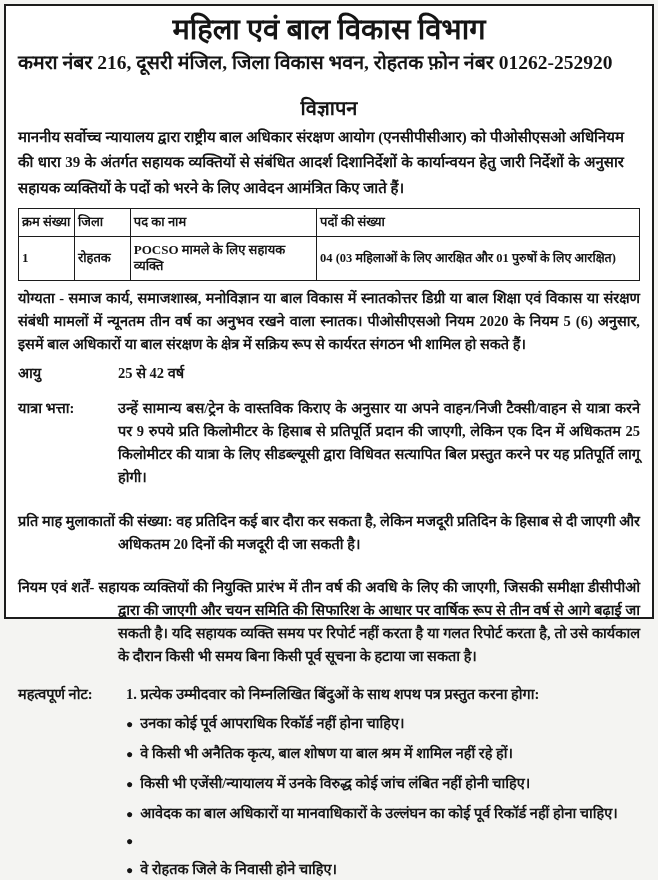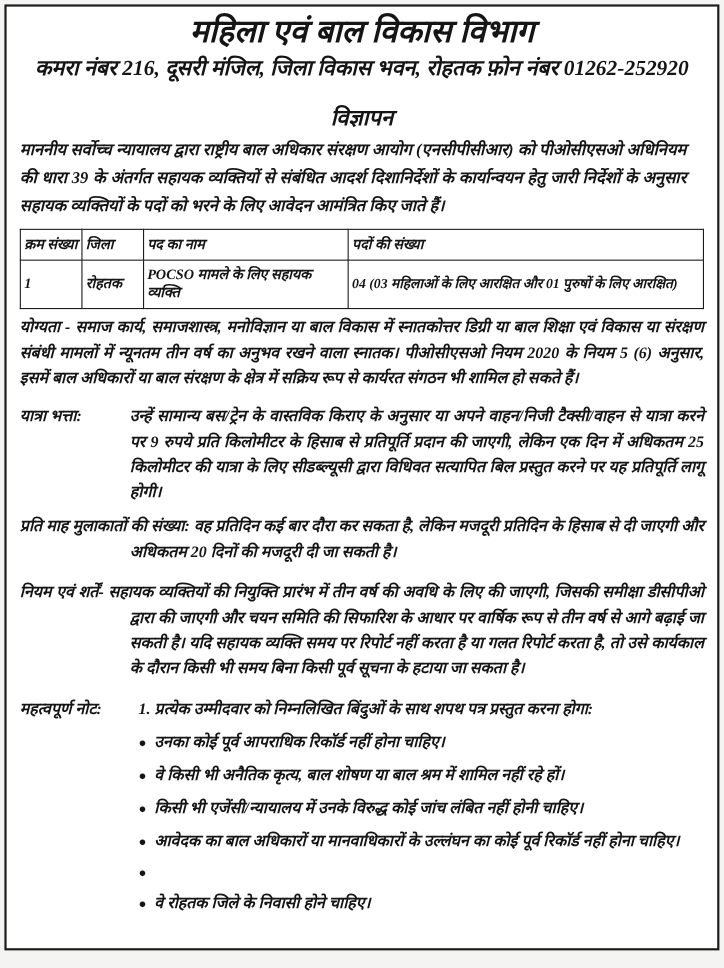--- a/index.html
+++ b/index.html
@@ -2,48 +2,47 @@
 <html lang="hi"><head>
 <meta charset="utf-8">
 <style>
   * { box-sizing: border-box; }
   html, body { margin: 0; padding: 0; background: #f4f4f2; }
   body {
     width: 658px; height: 880px; overflow: hidden;
     font-family: "Liberation Serif", "DejaVu Sans", serif;
   }
   .page {
-    width: 650px; height: 860px; margin: 4px; background: #ffffff;
+    width: 650px; height: 615px; margin: 4px; background: #ffffff;
     border: 2px solid #1c1c1c;
     padding: 6px 12px 8px 12px;
     color: #151515;
     font-weight: 600;
     font-size: 14.5px;
     line-height: 1.58;
-    font-style: italic;
   }
   .title { text-align: center; font-size: 29px; font-weight: 700; line-height: 1.2; }
-  .address { text-align: center; font-size: 19.5px; font-weight: 700; line-height: 1.3; margin-top: 3px; }
+  .address { text-align: left; font-size: 19.5px; font-weight: 700; line-height: 1.3; margin-top: 3px; }
   .notice-heading { text-align: center; font-size: 20px; font-weight: 700; line-height: 1.25; margin-top: 21px; }
   .intro { text-align: justify; font-size: 15px; font-weight: 700; line-height: 1.68; margin: 4px 16px 7px 0; }
 
   table.vacancy { width: 100%; border-collapse: collapse; font-size: 13px; table-layout: fixed; }
   table.vacancy th, table.vacancy td {
     border: 1.6px solid #1c1c1c; text-align: left; vertical-align: middle;
     padding: 5px 3px; line-height: 1.3; font-weight: 700;
   }
   .col-serial { width: 9%; } .col-district { width: 9%; } .col-post { width: 30%; } .col-count { width: 52%; }
   table.vacancy td.small { font-size: 12.5px; }
 
   .sec { margin: 6px 0 0 0; text-align: justify; }
   .lbl-inline { font-weight: 700; }
   .row { display: flex; margin-top: 6px; }
   .row .lbl { flex: none; width: 100px; font-weight: 700; }
   .row .txt { flex: 1; text-align: justify; }
-  .hang { padding-left: 100px; text-indent: -100px; margin-top: 8px; text-align: justify; }
+  .hang { padding-left: 100px; text-indent: -100px; margin-top: 21px; text-align: justify; }
   .note { display: flex; margin-top: 7px; }
   .note .lbl { flex: none; width: 108px; font-weight: 700; }
   .note .content { flex: 1; }
   .bullet-line { display: flex; gap: 7px; margin-top: 7px; align-items: baseline; }
   .bullet-glyph { flex: none; font-size: 12px; }
 </style>
 </head>
 <body>
 
 <div class="page">
@@ -68,20 +67,24 @@
         <td>1</td>
         <td>रोहतक</td>
         <td>POCSO मामले के लिए सहायक व्यक्ति</td>
         <td class="small">04 (03 महिलाओं के लिए आरक्षित और 01 पुरुषों के लिए आरक्षित)</td>
       </tr>
     </tbody>
   </table>
 
   <p class="sec"><span class="lbl-inline">योग्यता -</span> <span>समाज कार्य, समाजशास्त्र, मनोविज्ञान या बाल विकास में स्नातकोत्तर डिग्री या बाल शिक्षा एवं विकास या संरक्षण संबंधी मामलों में न्यूनतम तीन वर्ष का अनुभव रखने वाला स्नातक। पीओसीएसओ नियम 2020 के नियम 5 (6) अनुसार, इसमें बाल अधिकारों या बाल संरक्षण के क्षेत्र में सक्रिय रूप से कार्यरत संगठन भी शामिल हो सकते हैं।</span></p>
 
+  <div class="row">
+    <div class="lbl">आयु</div>
+    <div class="txt">25 से 42 वर्ष</div>
+  </div>
 
   <div class="row">
   </div>
 
   <div class="row">
     <div class="lbl">यात्रा भत्ता:</div>
     <div class="txt">उन्हें सामान्य बस/ट्रेन के वास्तविक किराए के अनुसार या अपने वाहन/निजी टैक्सी/वाहन से यात्रा करने पर 9 रुपये प्रति किलोमीटर के हिसाब से प्रतिपूर्ति प्रदान की जाएगी, लेकिन एक दिन में अधिकतम 25 किलोमीटर की यात्रा के लिए सीडब्ल्यूसी द्वारा विधिवत सत्यापित बिल प्रस्तुत करने पर यह प्रतिपूर्ति लागू होगी।</div>
   </div>
 
   <p class="hang"><span class="lbl-inline">प्रति माह मुलाकातों की संख्या:</span> <span>वह प्रतिदिन कई बार दौरा कर सकता है, लेकिन मजदूरी प्रतिदिन के हिसाब से दी जाएगी और अधिकतम 20 दिनों की मजदूरी दी जा सकती है।</span></p>

